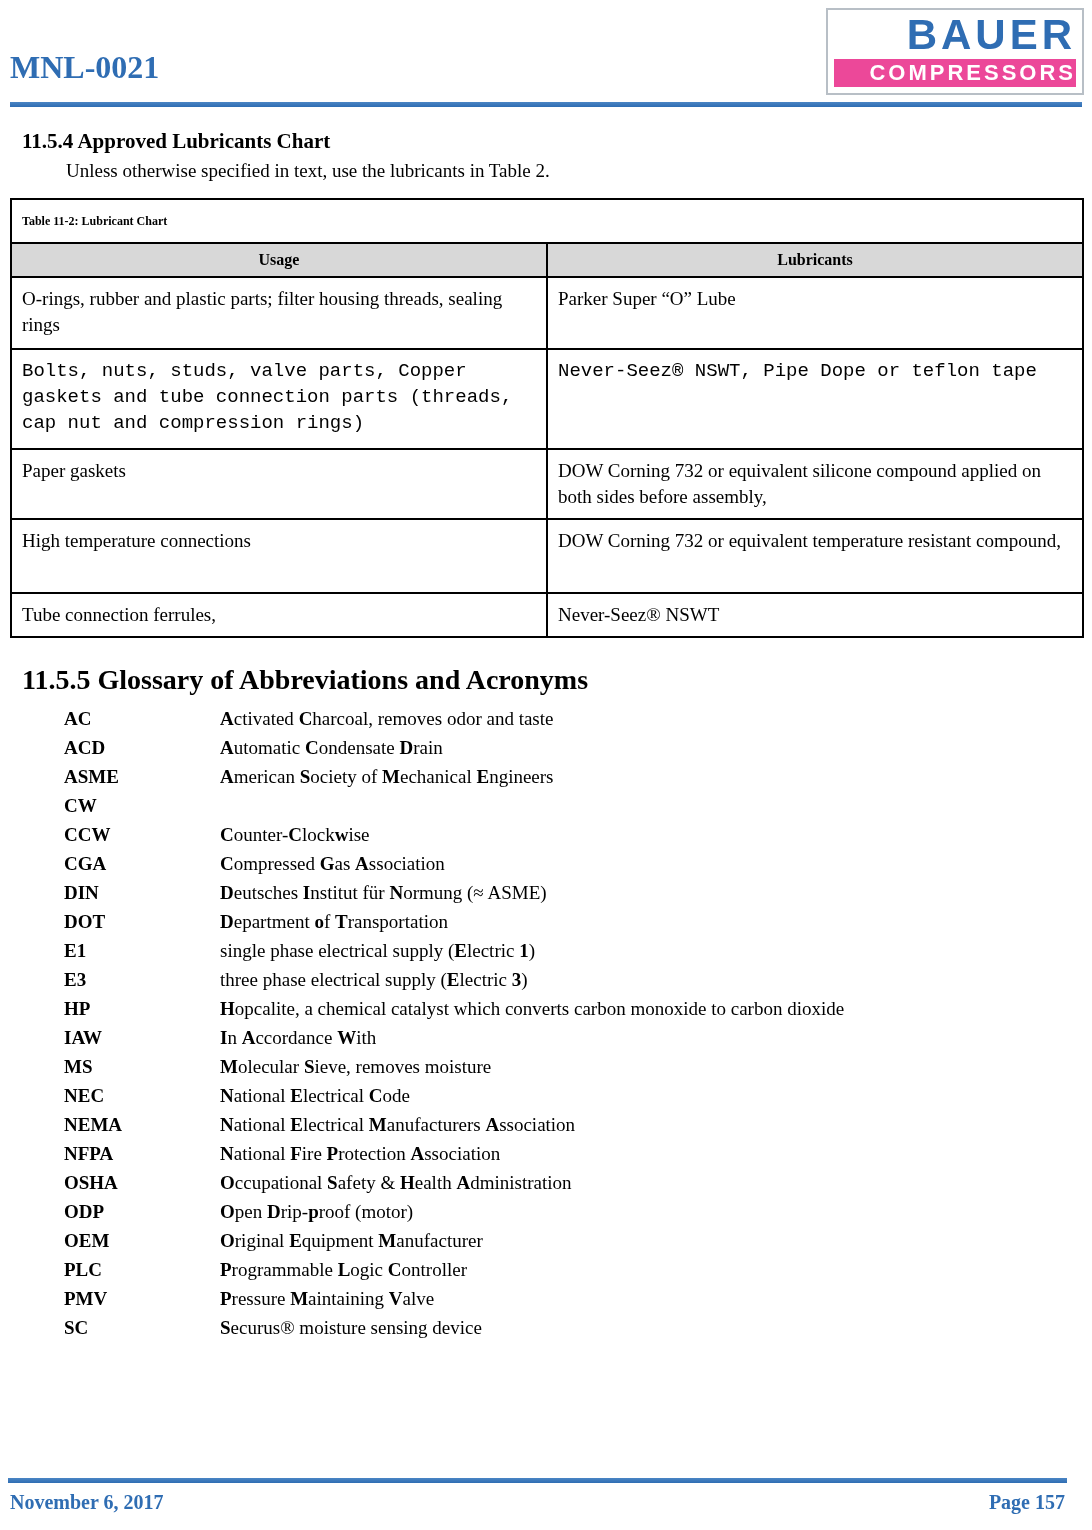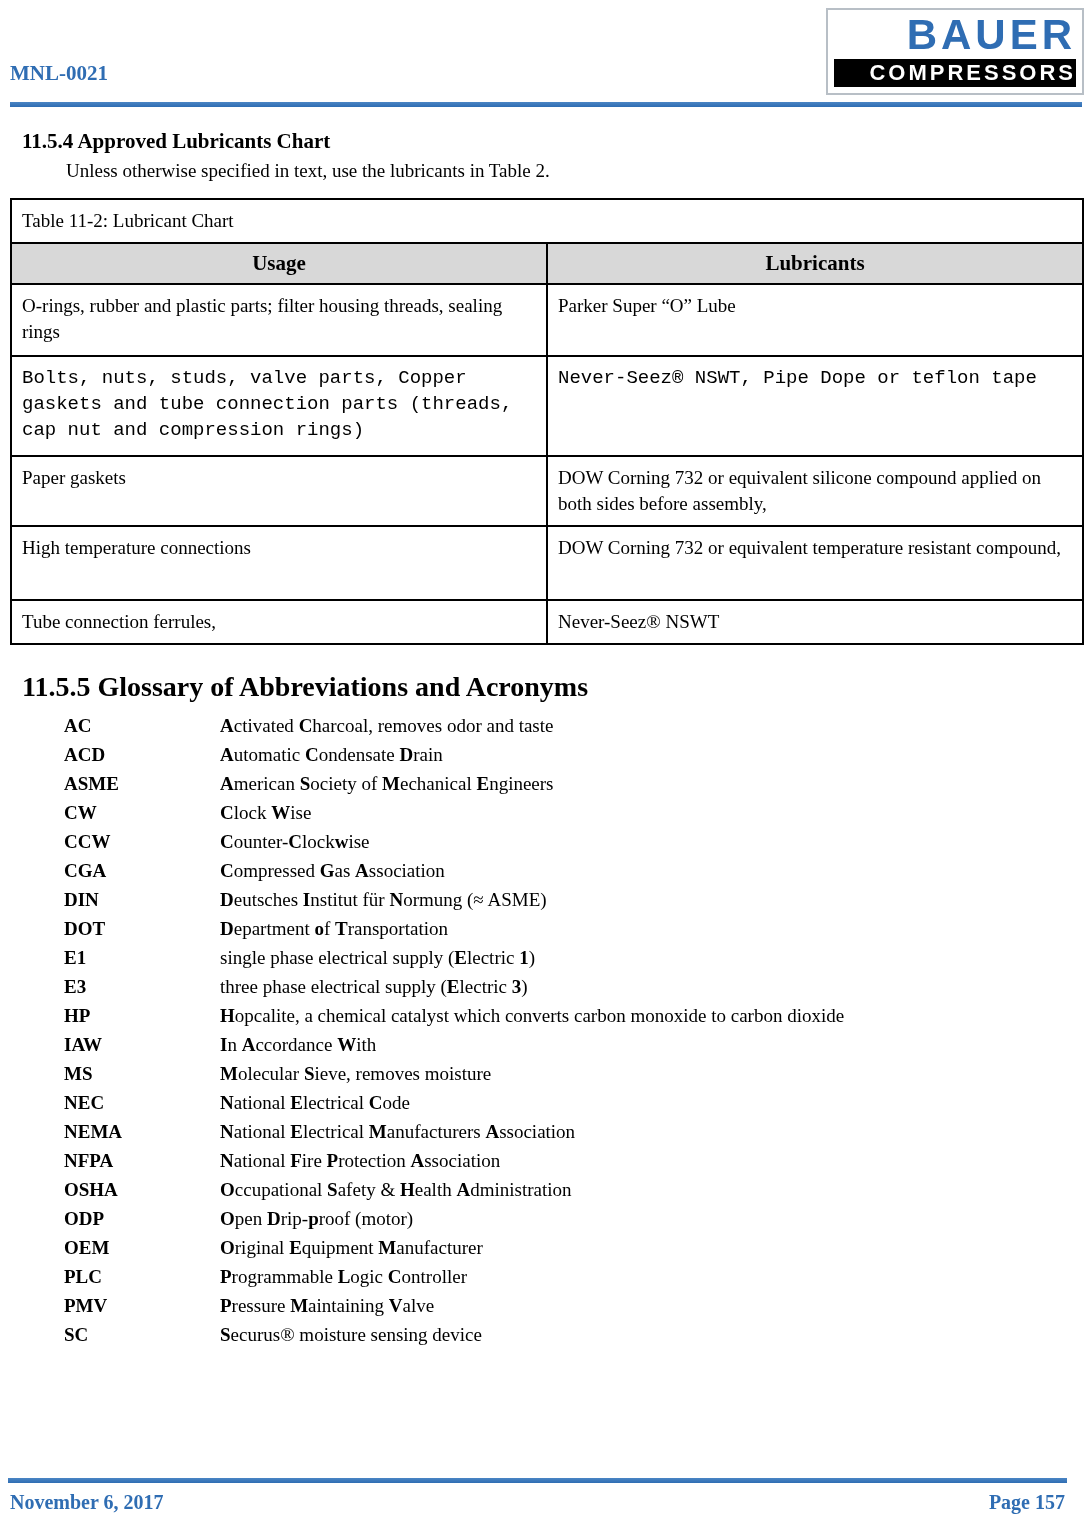--- a/index.html
+++ b/index.html
@@ -13,21 +13,21 @@
     overflow: hidden;
   }
   .page { padding: 0 8px; }
 
   
   .header { position: relative; height: 102px; }
   .doc-number {
     position: absolute;
     left: 2px;
     bottom: 16px;
-    font-size: 21px;
+    font-size: 32px;
     font-weight: bold;
     color: #2f6db3;
   }
   .logo {
     position: absolute;
     right: 0;
     top: 8px;
     width: 258px;
     border: 2px solid #b8bfc6;
     background: #ffffff;
@@ -37,21 +37,21 @@
   .logo-bauer {
     font-family: "Liberation Sans", sans-serif;
     font-weight: bold;
     font-size: 42px;
     line-height: 42px;
     letter-spacing: 4px;
     color: #2f6db3;
   }
   .logo-compressors {
     margin-top: 3px;
-    background: #000000;
+    background: #ec4899;
     color: #ffffff;
     font-family: "Liberation Sans", sans-serif;
     font-weight: bold;
     font-size: 22px;
     line-height: 28px;
     letter-spacing: 3px;
   }
   .rule {
     height: 5px;
     background: linear-gradient(to bottom, #4a85c4, #2f6db3);
@@ -72,27 +72,27 @@
 
   
   table.lub {
     border-collapse: collapse;
     width: 1074px;
     margin-left: 2px;
     font-size: 19px;
   }
   table.lub, table.lub th, table.lub td { border: 2px solid #000000; }
   td.table-title {
-    font-size: 19px;
-    font-weight: normal;
+    font-size: 12px;
+    font-weight: bold;
     padding: 6px 8px;
   }
   table.lub th {
     background: #d8d8d8;
-    font-size: 21px;
+    font-size: 16px;
     font-weight: bold;
     text-align: center;
     padding: 7px 8px;
   }
   table.lub td {
     vertical-align: top;
     padding: 8px 10px;
     line-height: 26px;
   }
   table.lub col.c-usage { width: 50%; }
@@ -196,21 +196,20 @@
       <div class="glossary-row">
         <span class="glossary-term">ACD</span>
         <span class="glossary-def"><b>A</b>utomatic <b>C</b>ondensate <b>D</b>rain</span>
       </div>
       <div class="glossary-row">
         <span class="glossary-term">ASME</span>
         <span class="glossary-def"><b>A</b>merican <b>S</b>ociety of <b>M</b>echanical <b>E</b>ngineers</span>
       </div>
       <div class="glossary-row">
         <span class="glossary-term">CW</span>
-        <span class="glossary-def"><b>C</b>lock <b>W</b>ise</span>
       </div>
       <div class="glossary-row">
         <span class="glossary-term">CCW</span>
         <span class="glossary-def"><b>C</b>ounter-<b>C</b>lock<b>w</b>ise</span>
       </div>
       <div class="glossary-row">
         <span class="glossary-term">CGA</span>
         <span class="glossary-def"><b>C</b>ompressed <b>G</b>as <b>A</b>ssociation</span>
       </div>
       <div class="glossary-row">

